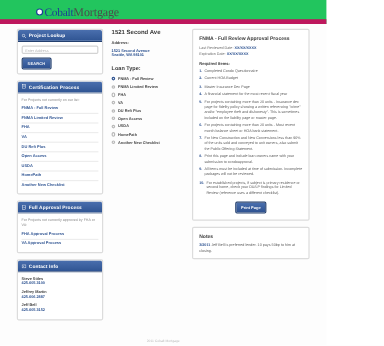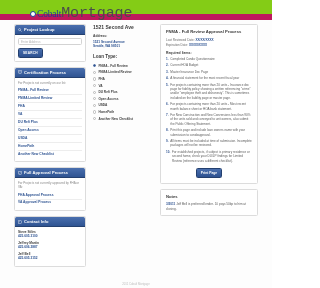--- a/index.html
+++ b/index.html
@@ -10,33 +10,33 @@
     font-family:"Liberation Sans", sans-serif;
     font-size:3.4px;
     color:#3a3a3a;
     overflow:hidden;
   }
   .page { position:relative; width:272px; height:288px; background:#fdfdfd; }
 
   
   .header {
     position:absolute; left:0; top:0; width:272px; height:20px;
-    background:#84cc16; border-bottom:6px solid #be185d;
+    background:#22c55e; border-bottom:4px solid #be185d;
   }
   .logo {
     position:absolute; left:30px; top:4.5px;
     display:flex; align-items:baseline; white-space:nowrap;
   }
   .logo-mark {
     width:6px; height:6px; border:0.8px solid #1c3f94; border-radius:50%;
     margin-right:1px; position:relative; top:0.5px;
     background:#ffffff;
   }
   .logo-a { font-family:"Liberation Serif", serif; font-size:9.5px; color:#1c3f94; letter-spacing:-0.2px; }
-  .logo-b { font-family:Liberation Mono, monospace; font-size:15px; color:#4b4b4b; letter-spacing:-0.1px; }
+  .logo-b { font-family:Liberation Serif, serif; font-size:10px; color:#4b4b4b; letter-spacing:-0.1px; }
 
   
   .sidebar { position:absolute; left:14px; top:24px; width:72px; }
   .col-mid { position:absolute; left:93px; top:24px; width:62px; }
   .col-right { position:absolute; left:160px; top:24px; width:98px; }
 
   
   .panel { background:#ffffff; border:1px solid #dcdcdc; border-radius:1.5px; margin-bottom:5px; }
   .panel-head {
     background:linear-gradient(#4a6fae,#2f5492);

